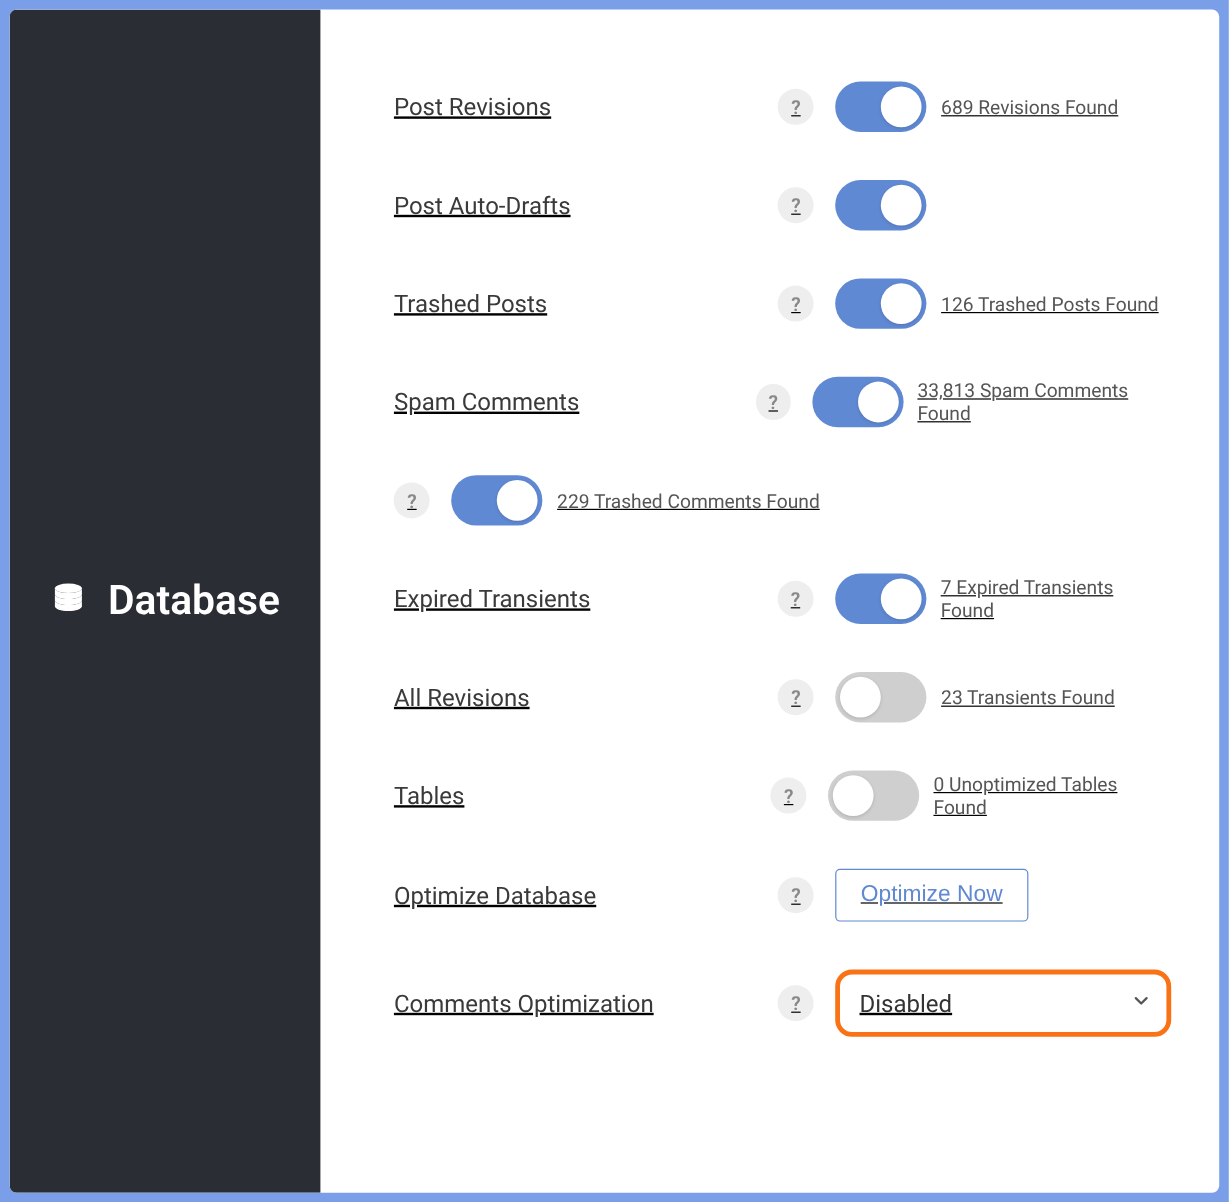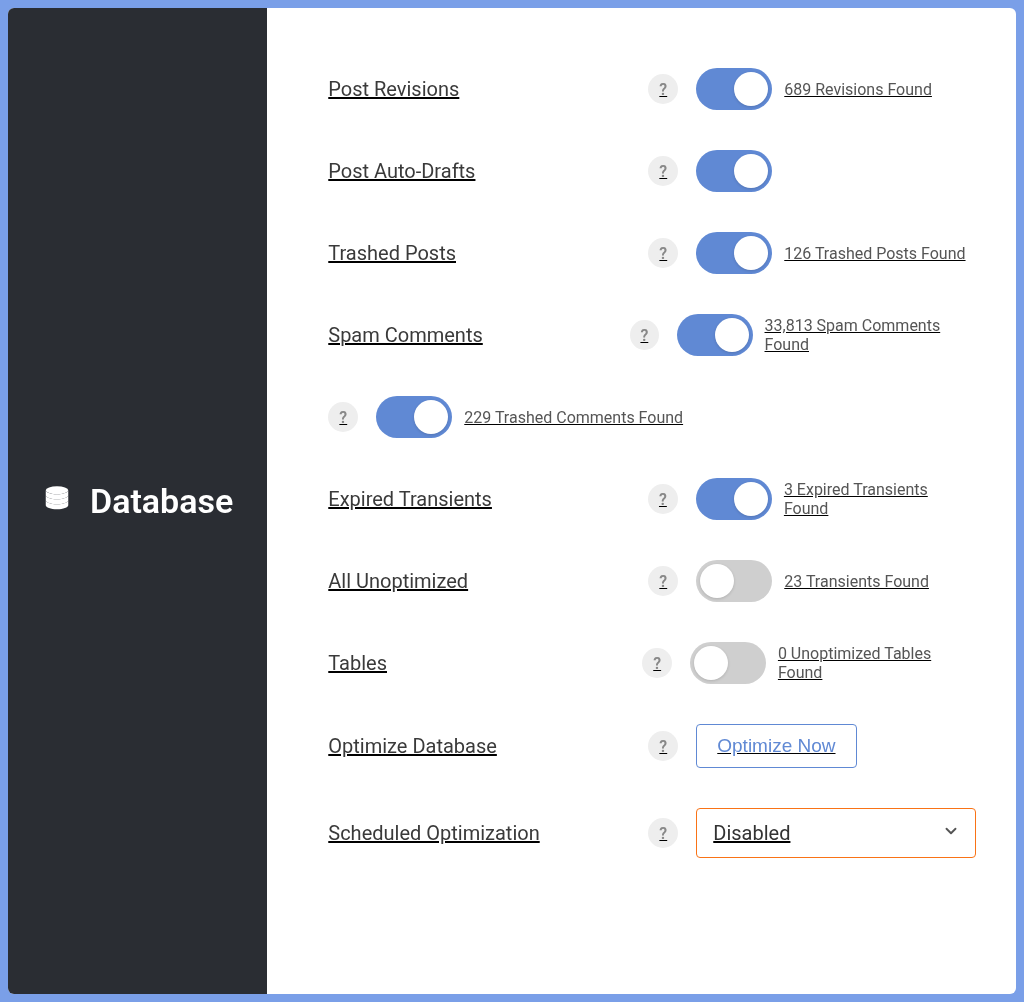--- a/index.html
+++ b/index.html
@@ -109,22 +109,22 @@
       border-radius: 4px;
       cursor: pointer;
     }
     .select-wrap {
       position: relative;
       flex: 1;
       max-width: 548px;
     }
     .select {
       width: 100%;
-      border: 1px solid #f97316;
-      border-radius: 4px;
+      border: 4px solid #f97316;
+      border-radius: 14px;
       padding: 12px 16px;
       font-size: 20px;
       color: #333333;
       background: #ffffff;
       appearance: none;
       cursor: pointer;
     }
     .select-caret {
       position: absolute;
       right: 16px;
@@ -197,25 +197,25 @@
         </div>
       <div class="row-status">229 Trashed Comments Found</div>
     </div>
 
     <div class="row">
       <div class="row-label">Expired Transients</div>
       <div class="help-icon">?</div>
       <div class="toggle on">
           <div class="toggle-knob"></div>
         </div>
-      <div class="row-status">3 Expired Transients Found</div>
-    </div>
-
-    <div class="row">
-      <div class="row-label">All Unoptimized</div>
+      <div class="row-status">7 Expired Transients Found</div>
+    </div>
+
+    <div class="row">
+      <div class="row-label">All Revisions</div>
       <div class="help-icon">?</div>
       <div class="toggle off">
           <div class="toggle-knob"></div>
         </div>
       <div class="row-status">23 Transients Found</div>
     </div>
 
     <div class="row">
       <div class="row-label">Tables</div>
       <div class="help-icon">?</div>
@@ -225,21 +225,21 @@
       <div class="row-status">0 Unoptimized Tables Found</div>
     </div>
 
     <div class="row">
       <div class="row-label">Optimize Database</div>
       <div class="help-icon">?</div>
       <button class="optimize-btn">Optimize Now</button>
     </div>
 
     <div class="row">
-      <div class="row-label">Scheduled Optimization</div>
+      <div class="row-label">Comments Optimization</div>
       <div class="help-icon">?</div>
       <div class="select-wrap">
         <div class="select">Disabled</div>
         <span class="select-caret">
           <svg viewBox="0 0 24 24" fill="none" stroke="#555" stroke-width="2.5" stroke-linecap="round" stroke-linejoin="round">
             <polyline points="6 9 12 15 18 9"></polyline>
           </svg>
         </span>
       </div>
     </div>

